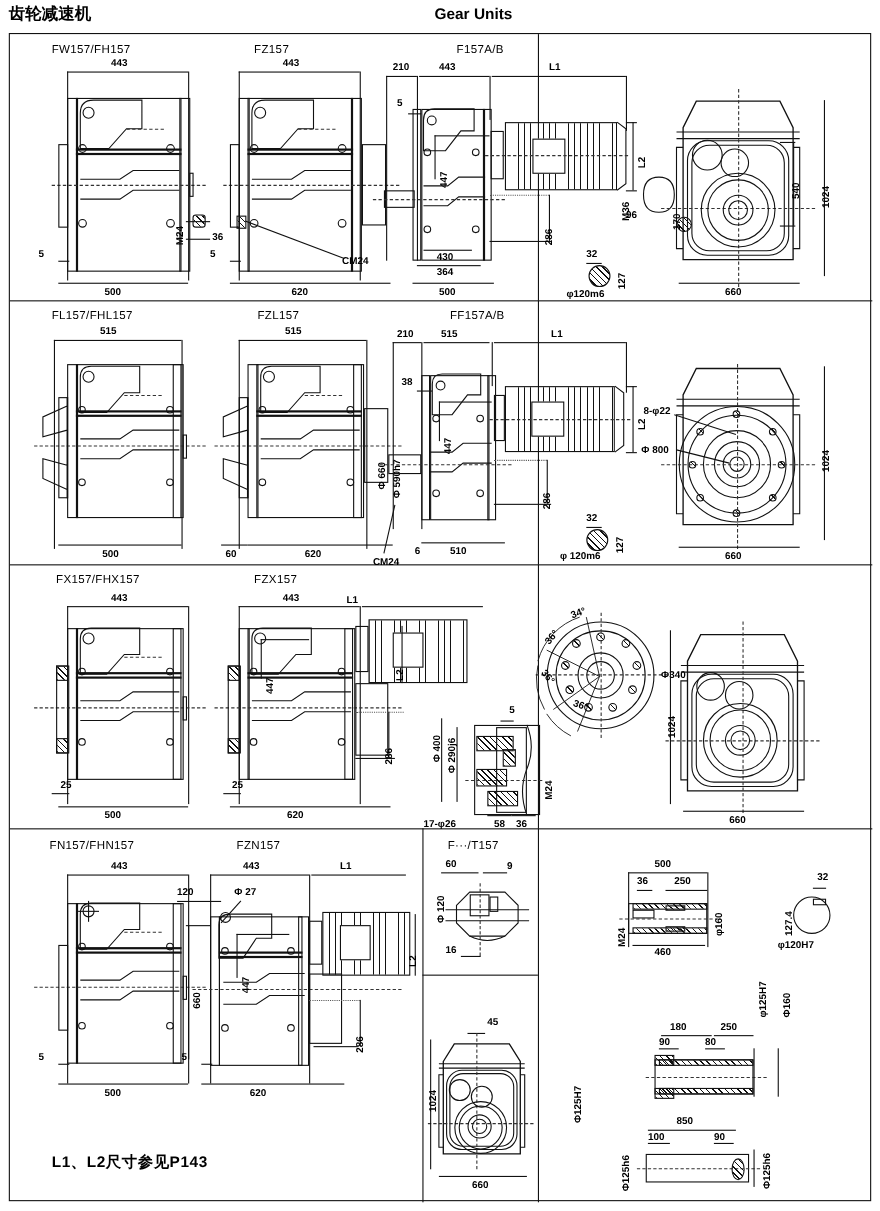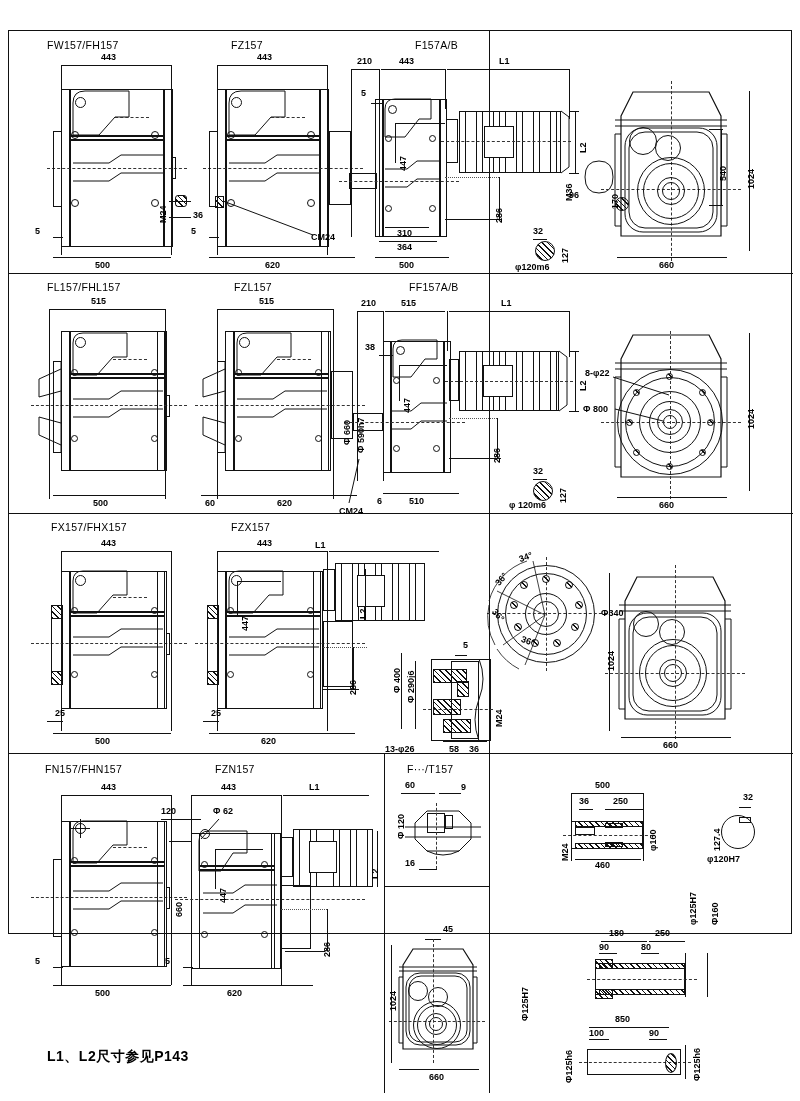--- a/index.html
+++ b/index.html
@@ -5,21 +5,21 @@
   html,body{margin:0;padding:0;background:#fff;}
   body{width:800px;height:1101px;font-family:"Liberation Sans",sans-serif;color:#000;position:relative;overflow:hidden;}
   .page{position:relative;width:800px;height:1101px;}
 
   
   .hdr{position:absolute;left:0;top:0;width:800px;height:30px;}
   .hdr-cn{position:absolute;left:8px;top:3px;font-size:15px;font-weight:bold;letter-spacing:0px;}
   .hdr-en{position:absolute;left:395px;top:4px;font-size:14px;font-weight:bold;}
 
   
-  .frame{position:absolute;left:8px;top:30px;width:784px;height:904px;border:1.2px solid #111;box-sizing:border-box;}
+  .frame{position:absolute;left:8px;top:30px;width:784px;height:1062px;border:1.2px solid #111;box-sizing:border-box;}
   .rowline{position:absolute;left:0;width:784px;height:0;border-top:1.1px solid #111;}
   .vline{position:absolute;width:0;border-left:1.1px solid #111;}
 
   
   .wm{position:absolute;left:300px;top:470px;font-size:140px;font-weight:bold;font-style:italic;
       color:#9a9a9a;opacity:.75;letter-spacing:6px;font-family:"Liberation Sans",sans-serif;
       pointer-events:none;z-index:5;}
 
   
   .lbl{position:absolute;font-size:9px;white-space:nowrap;line-height:1;}
@@ -43,20 +43,24 @@
   .dimline{position:absolute;height:0;border-top:1px solid #111;}
   .ext{position:absolute;width:0;border-left:1px solid #111;}
   svg{position:absolute;overflow:visible;}
   .gearcase{position:absolute;}
 </style>
 </head>
 <body>
 
 <div class="page">
 
+  <div class="hdr">
+    <div class="hdr-cn">齿轮减速机</div>
+    <div class="hdr-en">Gear Units</div>
+  </div>
 
 
   <div class="frame">
 
     <div class="rowline" style="top:242px"></div>
     <div class="rowline" style="top:482px"></div>
     <div class="rowline" style="top:722px"></div>
 
     <div class="vline" style="left:480px;top:0;height:242px"></div>
     <div class="vline" style="left:480px;top:242px;height:240px"></div>
@@ -199,21 +203,21 @@
       </svg>
       <div class="box" style="left:340px;top:142px;width:28px;height:16px"></div>
       <div class="dash-h" style="left:330px;top:150px;width:120px"></div>
 
       <div class="dot-h" style="left:436px;top:146px;width:54px"></div>
       <div class="ext" style="left:490px;top:146px;height:42px"></div>
       <div class="dimline" style="left:436px;top:188px;width:56px"></div>
       <div class="lbl b vtx" style="left:486px;top:192px">286</div>
 
       <div class="dimline" style="left:376px;top:196px;width:44px"></div>
-      <div class="lbl b" style="left:388px;top:198px">310</div>
+      <div class="lbl b" style="left:388px;top:198px">430</div>
       <div class="dimline" style="left:370px;top:210px;width:58px"></div>
       <div class="lbl b" style="left:388px;top:212px">364</div>
       <div class="dimline" style="left:366px;top:226px;width:74px"></div>
       <div class="lbl b" style="left:390px;top:230px">500</div>
 
       <div class="lbl b vtx" style="left:556px;top:170px">M36</div>
       <svg style="left:572px;top:128px;width:34px;height:36px">
         <path d="M4,18 Q4,2 18,2 Q32,2 32,18 Q32,34 18,34 Q4,34 4,18 Z" fill="none" stroke="#111" stroke-width="1"></path>
       </svg>
       <div class="lbl b" style="left:560px;top:160px">96</div>
@@ -554,21 +558,21 @@
       <div class="hatch" style="left:448px;top:168px;width:12px;height:16px"></div>
       <div class="hatch" style="left:434px;top:206px;width:28px;height:14px"></div>
       <div class="box" style="left:442px;top:148px;width:28px;height:78px;border-color:#111;background:transparent"></div>
       <svg style="left:470px;top:144px;width:18px;height:86px">
         <path d="M0,2 q8,20 0,40 q-8,20 0,42" stroke="#111" stroke-width="1" fill="none"></path>
       </svg>
       <div class="dash-h" style="left:414px;top:196px;width:70px"></div>
       <div class="lbl b" style="left:454px;top:128px">5</div>
       <div class="dimline" style="left:446px;top:142px;width:12px"></div>
       <div class="lbl b vtx" style="left:486px;top:214px">M24</div>
-      <div class="lbl b" style="left:376px;top:232px">13-φ26</div>
+      <div class="lbl b" style="left:376px;top:232px">17-φ26</div>
       <div class="lbl b" style="left:440px;top:232px">58</div>
       <div class="lbl b" style="left:460px;top:232px">36</div>
       <div class="dimline" style="left:434px;top:228px;width:22px"></div>
       <div class="dimline" style="left:456px;top:228px;width:22px"></div>
     </div>
 
     <div class="gearcase" style="top:482px;position:absolute">
       <svg style="left:604px;top:58px;width:124px;height:162px">
         <path d="M12,30 L24,6 L100,6 L112,30 L112,148 L12,148 Z" fill="none" stroke="#111" stroke-width="1.2"></path>
         <path d="M6,34 L118,34" stroke="#111" stroke-width="1"></path>
@@ -630,21 +634,21 @@
     <div class="gearcase" style="top:722px;position:absolute">
       <div class="ttl" style="left:206px;top:10px">FZN157</div>
       <div class="dimline" style="left:182px;top:42px;width:90px"></div>
       <div class="ext" style="left:182px;top:42px;height:190px"></div>
       <div class="ext" style="left:272px;top:42px;height:190px"></div>
       <div class="lbl b" style="left:212px;top:30px">443</div>
       <div class="dimline" style="left:274px;top:42px;width:86px"></div>
       <div class="lbl b" style="left:300px;top:30px">L1</div>
       <div class="lbl b" style="left:152px;top:54px">120</div>
       <div class="dimline" style="left:152px;top:66px;width:40px"></div>
-      <div class="lbl b" style="left:204px;top:54px">Φ 62</div>
+      <div class="lbl b" style="left:204px;top:54px">Φ 27</div>
       <svg style="left:188px;top:66px;width:28px;height:24px">
           <path d="M22,0 L4,20" stroke="#111" stroke-width="1" fill="none"></path>
         </svg>
       <div class="box" style="left:190px;top:80px;width:76px;height:136px"></div>
       <div class="box" style="left:182px;top:80px;width:9px;height:136px"></div>
       <div class="box" style="left:262px;top:80px;width:10px;height:136px"></div>
       <svg style="left:186px;top:70px;width:84px;height:52px">
         <path d="M4,48 L4,18 Q4,8 14,8 L52,8 L52,30 L38,30 L26,48 Z" fill="none" stroke="#111" stroke-width="1"></path>
       </svg>
       <div class="cir" style="left:191px;top:76px;width:10px;height:10px"></div>

